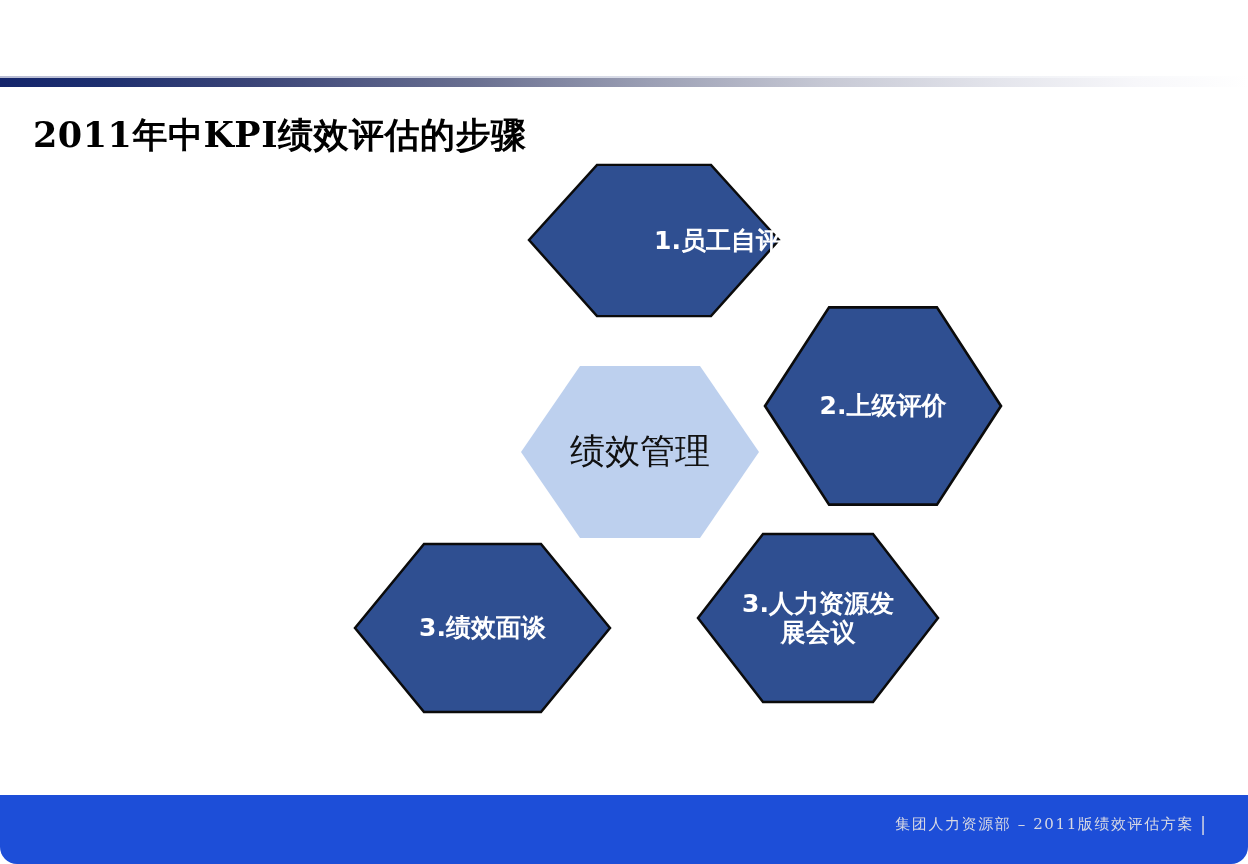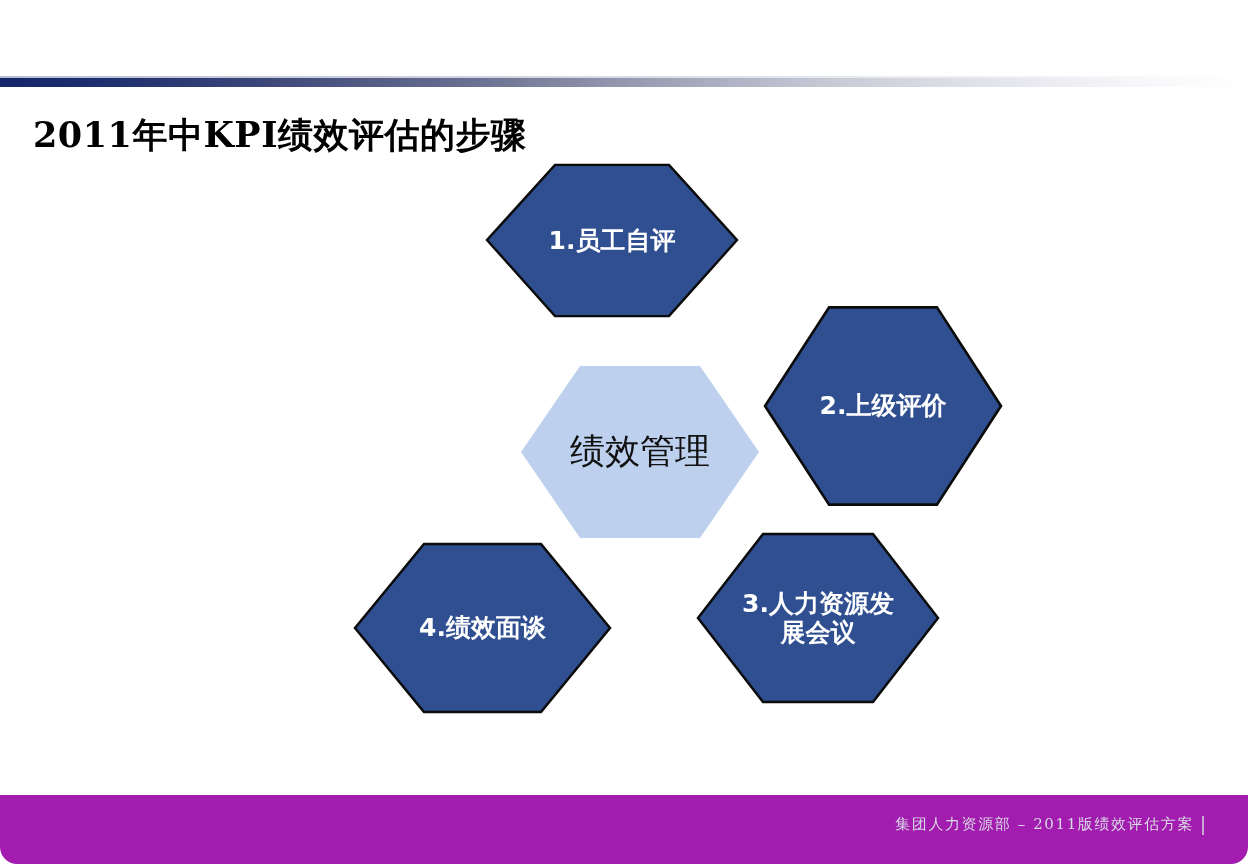--- a/index.html
+++ b/index.html
@@ -91,38 +91,38 @@
     color: #ffffff;
     font-size: 25px;
   }
   .hex-center .hexlabel {
     color: #111111;
     font-size: 35px;
     font-weight: normal;
   }
 
   
-  #hex-step-1 { left: 485px; top: 163px;  width: 254px; height: 155px; }
+  #hex-step-1 { left: 527px; top: 163px;  width: 254px; height: 155px; justify-content: flex-end; }
   #hex-step-2 { left: 763px; top: 305px;  width: 240px; height: 202px; text-align: center; }
   #hex-step-3 { left: 696px; top: 532px;  width: 244px; height: 172px; }
   #hex-step-4 { left: 353px; top: 542px;  width: 259px; height: 172px; }
   #hex-step-5 { left: 279px; top: 305px;  width: 250px; height: 172px; }
   #hex-center { left: 520px; top: 365px;  width: 240px; height: 174px; }
 
   
   #hex-step-3 .hexlabel { max-width: 180px; }
 
   
   #footer-band {
     position: absolute;
     left: 0;
     bottom: 0;
     width: 1248px;
     height: 69px;
-    background: #a21caf;
+    background: #1d4ed8;
   }
   #footer-text {
     position: absolute;
     right: 54px;
     top: 20px;
     font-family: "DejaVu Serif", "Liberation Serif", serif;
     font-size: 15px;
     color: #d8d9e4;
     letter-spacing: 1.6px;
     white-space: nowrap;
@@ -174,21 +174,21 @@
       <polygon points="67,2 177,2 242,86 177,170 67,170 2,86" fill="#2f4f91" stroke="#0b0b0b" stroke-width="2.5"></polygon>
     </svg>
     <div class="hexlabel">3.人力资源发
 展会议</div>
   </div>
 
   <div class="hex hex-step" id="hex-step-4">
     <svg class="hexshape" viewBox="0 0 259 172" preserveAspectRatio="none">
       <polygon points="71,2 188,2 257,86 188,170 71,170 2,86" fill="#2f4f91" stroke="#0b0b0b" stroke-width="2.5"></polygon>
     </svg>
-    <div class="hexlabel">4.绩效面谈</div>
+    <div class="hexlabel">3.绩效面谈</div>
   </div>
 
 
   <div id="footer-band">
     <div id="footer-text">集团人力资源部 – 2011版绩效评估方案</div>
     <div id="footer-pagemark">|</div>
   </div>
 
 </div>
 

